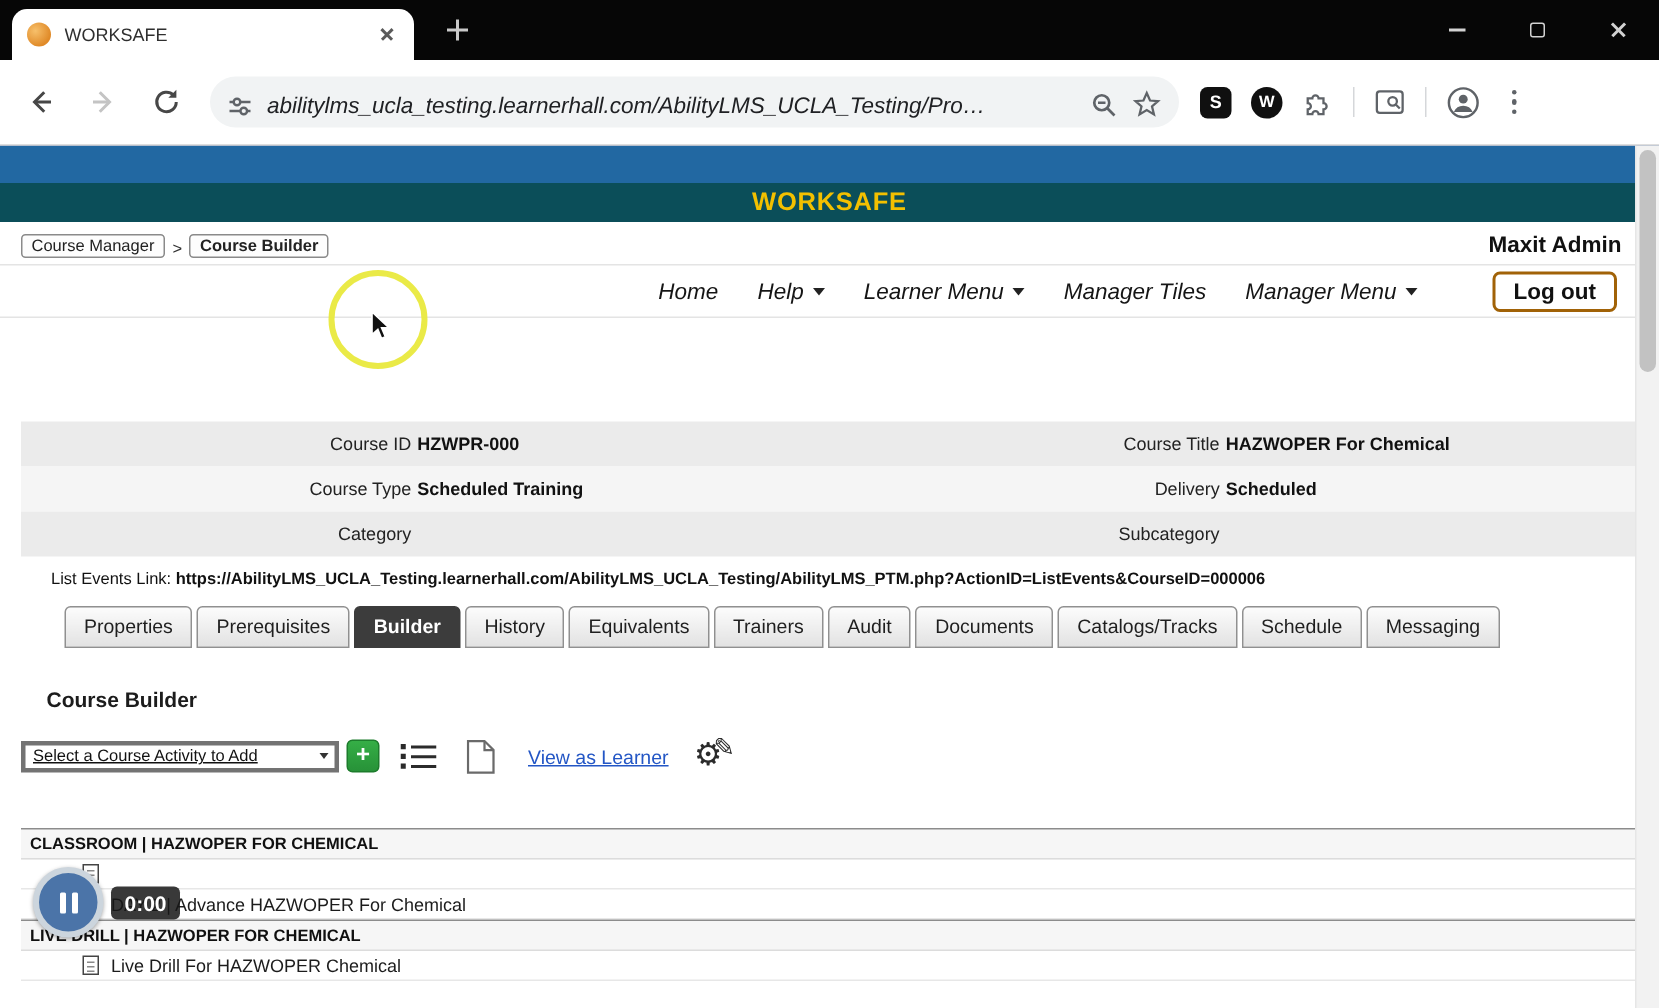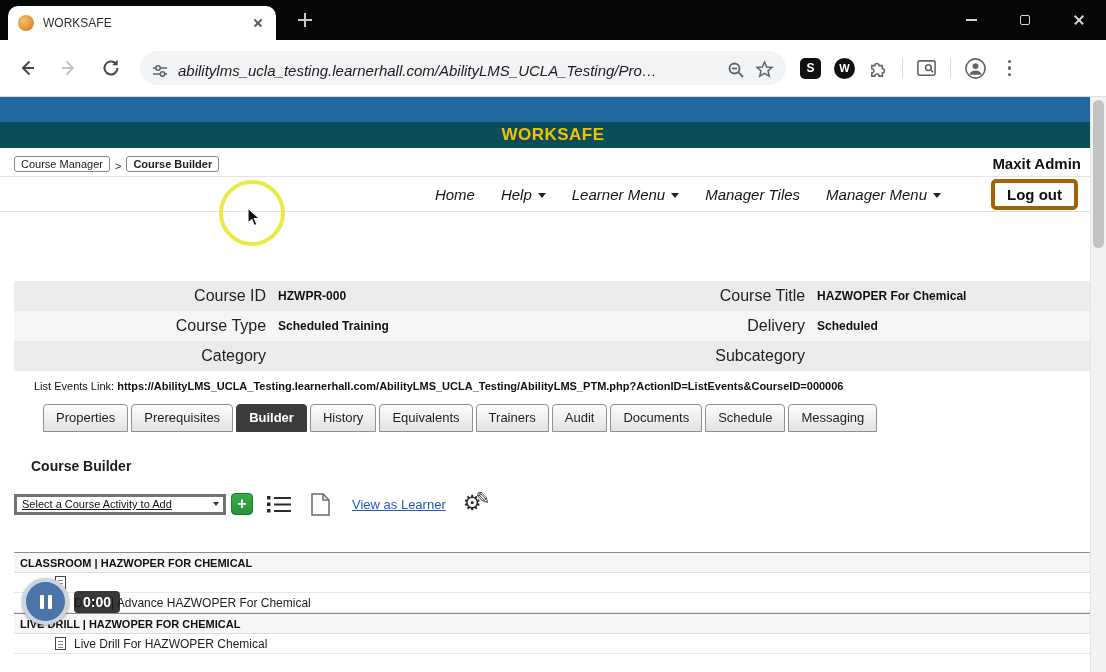--- a/index.html
+++ b/index.html
@@ -54,30 +54,30 @@
   .chip.active { font-weight:bold; }
   .crumb-sep { font-size:11px; color:#333; margin:0 5px; }
   .admin-name { margin-left:auto; font-weight:bold; font-size:15px; color:#111; }
 
   .nav-row { margin-top:4px; height:36px; border-top:1px solid #e4e4e4; border-bottom:1px solid #e4e4e4;
              display:flex; align-items:center; padding-right:28px; }
   .nav-links { margin-left:auto; display:flex; align-items:center; gap:26px;font-style:italic; }
   .nav-link { font-size:15px; color:#151515; }
   .nav-link.caret::after { content:""; display:inline-block; margin-left:6px; vertical-align:2px;
              border-left:4px solid transparent; border-right:4px solid transparent; border-top:5px solid #222; }
-  .logout-btn { margin-left:50px; border:4px solid #a16207; border-radius:5px; background:#fff;
+  .logout-btn { margin-left:50px; border:2px solid #a16207; border-radius:5px; background:#fff;
              font-size:15px; font-weight:bold; color:#111; padding:3px 12px; }
 
   .spacer { height:69px; }
 
   .info-table { margin:0 14px; }
   .info-row { display:grid; grid-template-columns:24.5% 27.5% 22.5% 25.5%; height:30px; align-items:center; }
   .info-row:nth-child(odd) { background:#ebebeb; }
   .info-row:nth-child(even) { background:#f5f5f5; }
-  .cell-label { text-align:right; padding-right:12px; font-size:16px; color:#222; }
+  .cell-label { text-align:right; padding-right:4px; font-size:12px; color:#222; }
   .cell-value { font-size:12px; font-weight:bold; color:#111; }
 
   .events-line { margin:9px 0 0 34px; font-size:11px; color:#111; }
   .events-line b { font-weight:bold; }
 
   .tabs-row { margin:12px 0 0 43px; display:flex; gap:3px; }
   .tabbtn { height:28px; line-height:26px; padding:0 12px; border:1px solid #909090; border-radius:4px 4px 0 0;
             background:linear-gradient(#fcfcfc,#e2e2e2); font-size:13px; color:#1f1f1f; }
   .tabbtn.active { background:#3c3c3c; border-color:#3c3c3c; color:#fff; font-weight:bold; }
 
@@ -260,20 +260,21 @@
 
     <div class="tabs-row">
       <span class="tabbtn">Properties</span>
       <span class="tabbtn">Prerequisites</span>
       <span class="tabbtn active">Builder</span>
       <span class="tabbtn">History</span>
       <span class="tabbtn">Equivalents</span>
       <span class="tabbtn">Trainers</span>
       <span class="tabbtn">Audit</span>
       <span class="tabbtn">Documents</span>
+      <span class="tabbtn">Catalogs/Tracks</span>
       <span class="tabbtn">Schedule</span>
       <span class="tabbtn">Messaging</span>
     </div>
 
     <div class="builder-heading">Course Builder</div>
 
     <div class="controls-row">
       <div class="fake-select">
         <span>Select a Course Activity to Add</span>
         <span class="sel-caret"></span>

